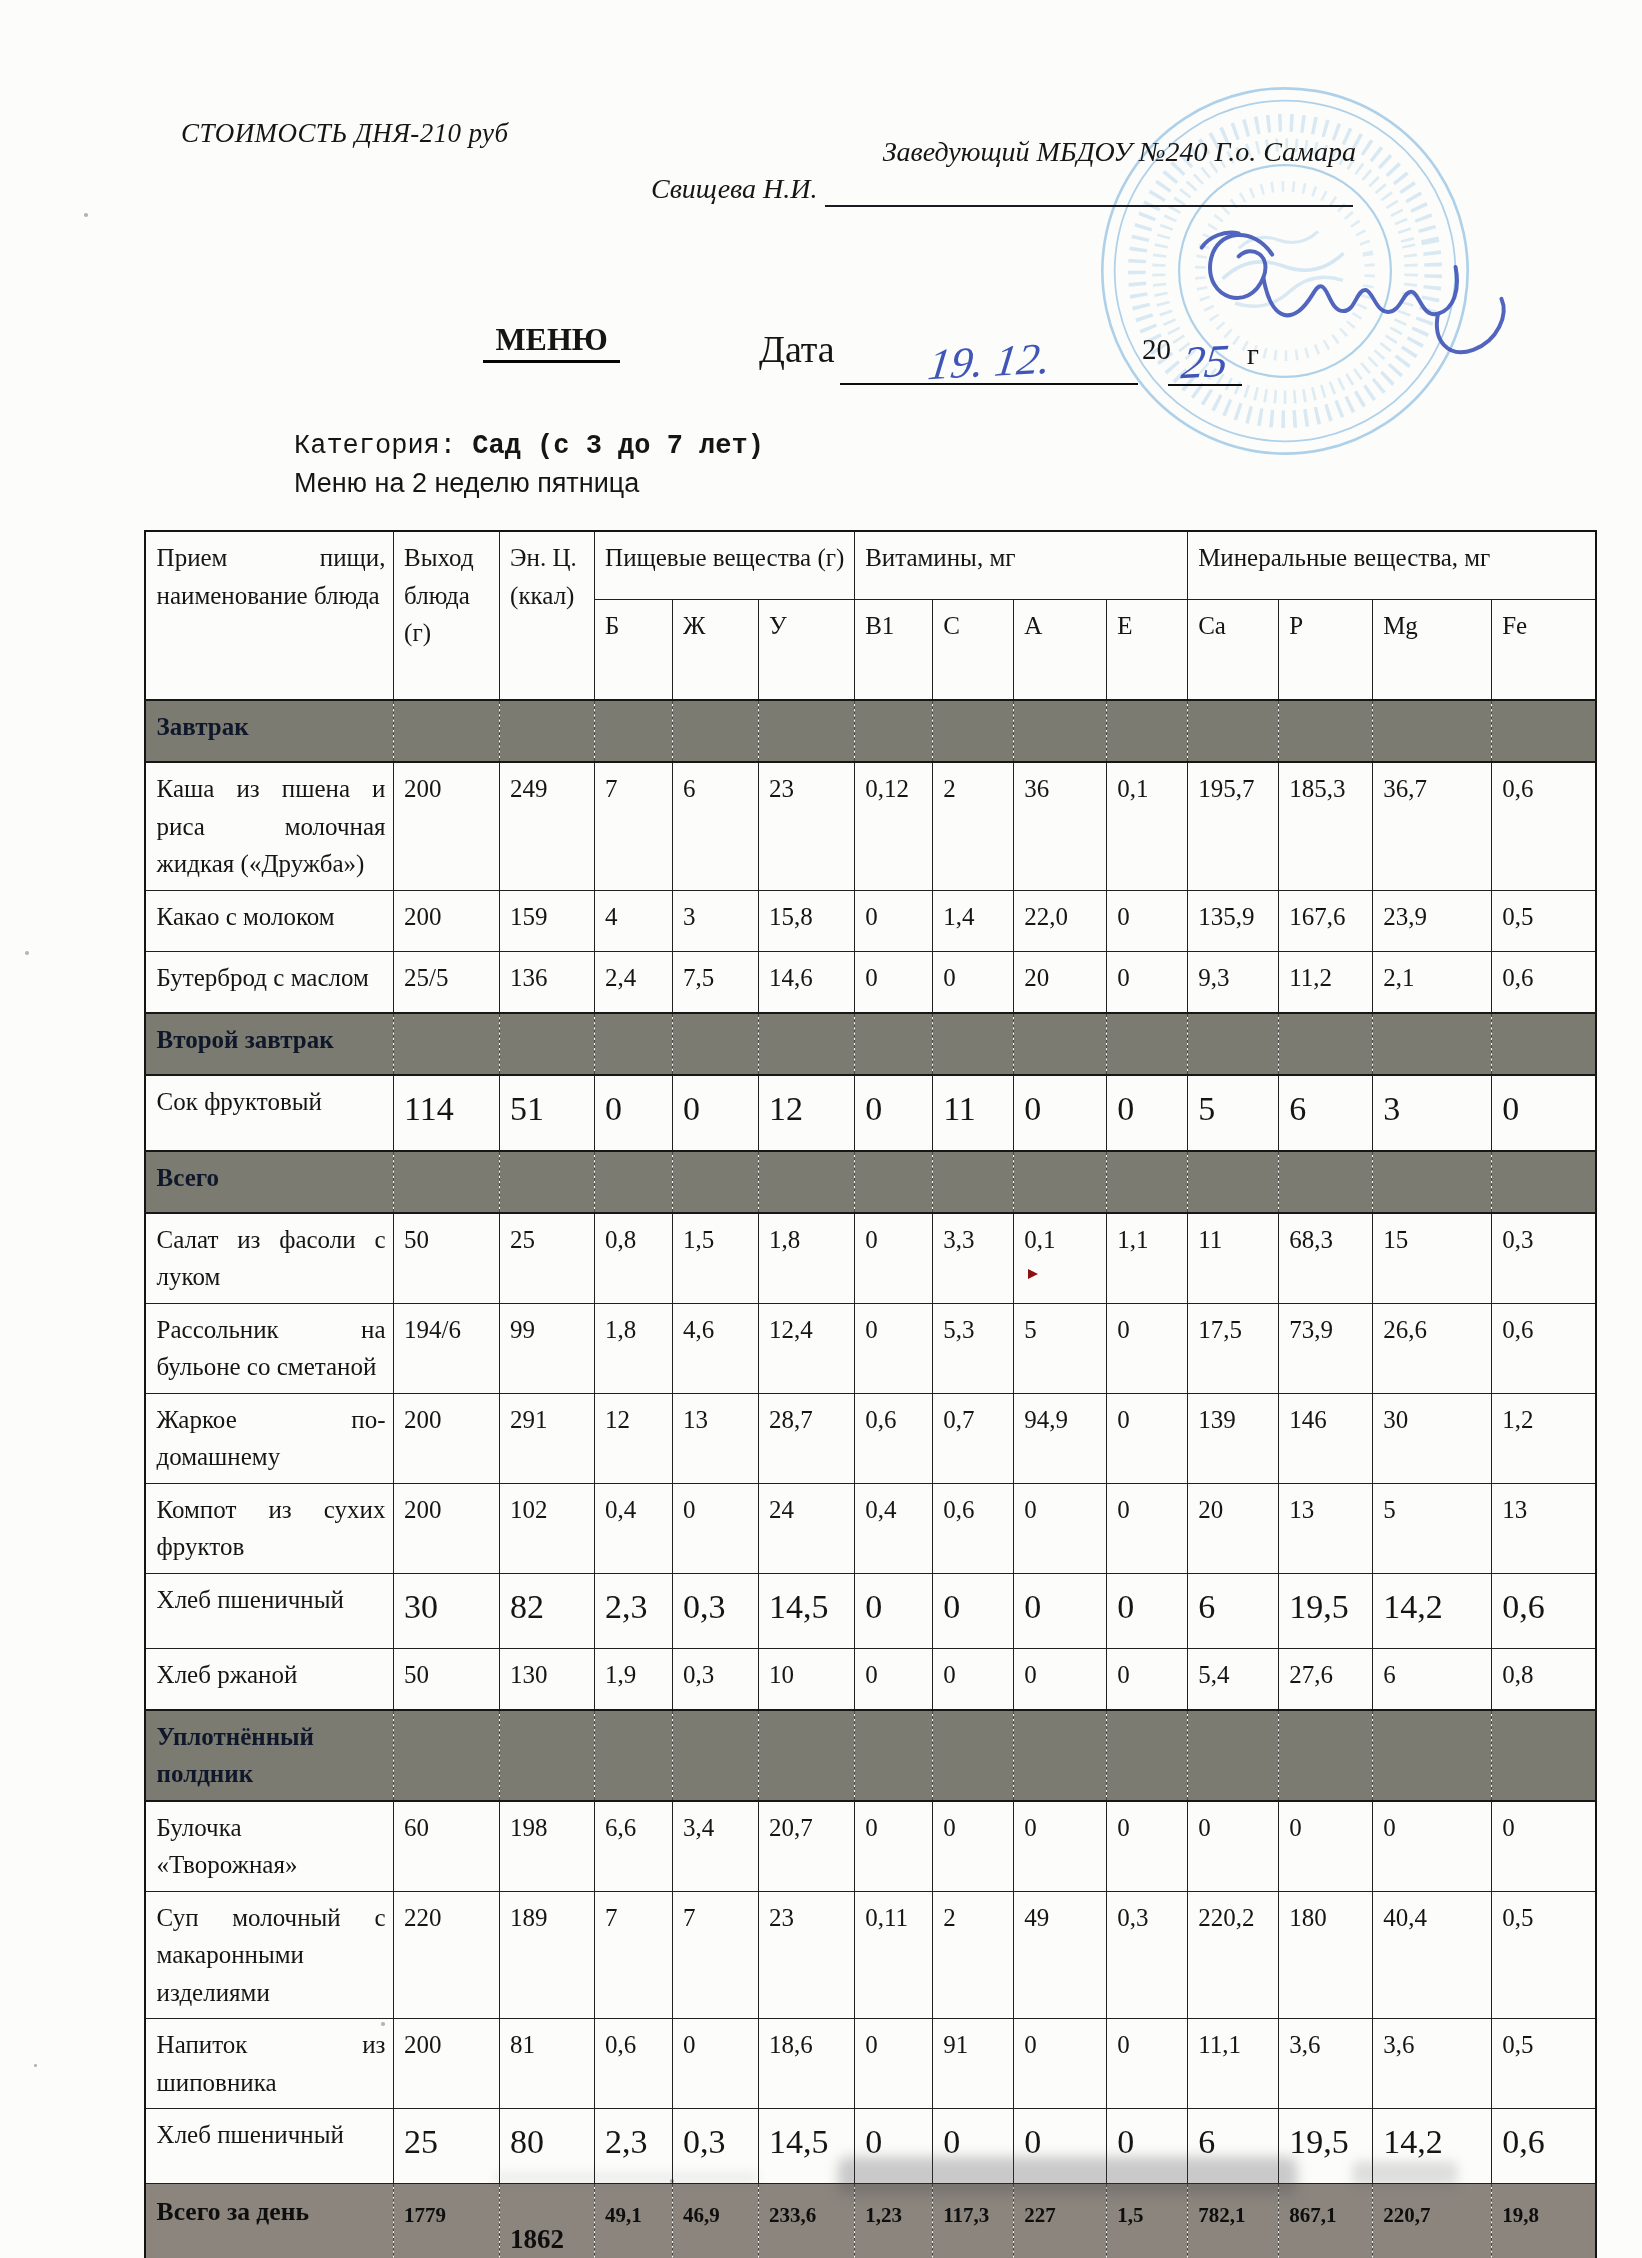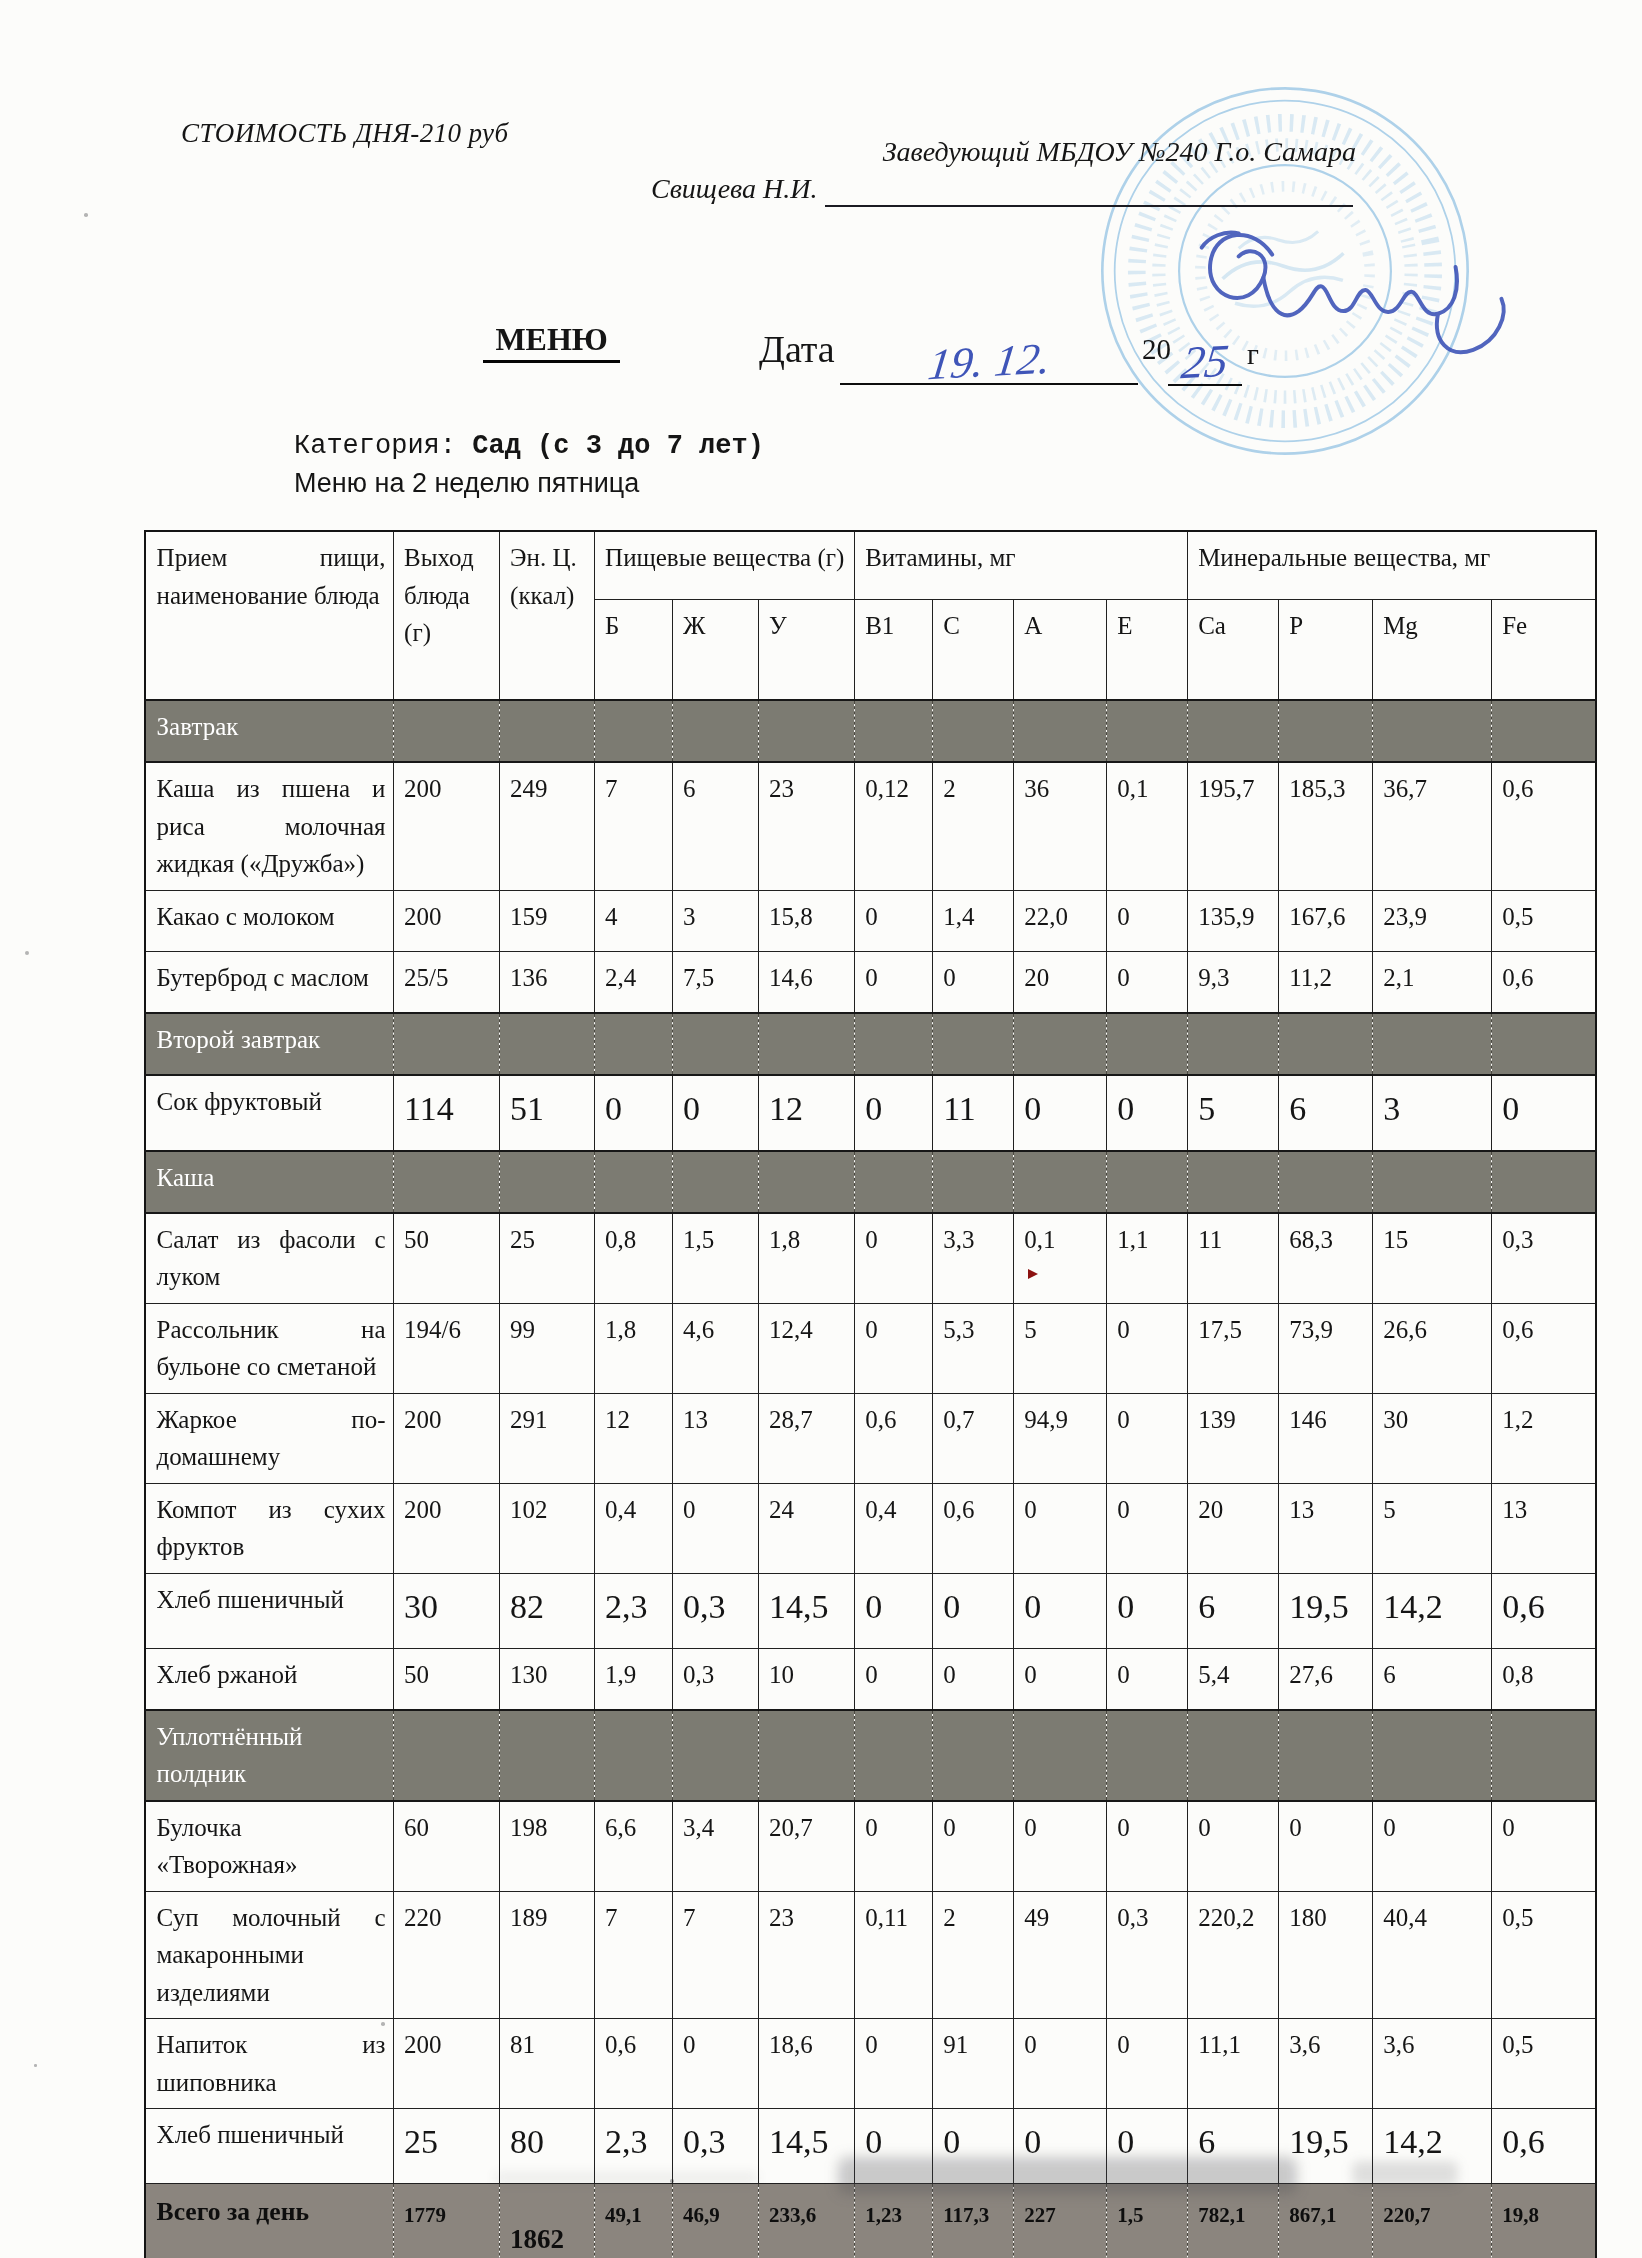--- a/index.html
+++ b/index.html
@@ -36,21 +36,21 @@
     font-size:25px; line-height:1.5;
   }
   table.menu{border:2.6px solid #141414;}
   table.menu td{border:1.8px solid #202020; vertical-align:top; padding:7px 7px 7px 10.6px; overflow:hidden;}
   thead td{height:53px;}
   thead tr.subhead td{height:85px;}
   td.justify{text-align:justify; text-align-last:auto;}
   tr.section td{
     background:#7c7b72; border-left:1.8px dashed #4a4840; border-right:1.8px dashed #4a4840;
     border-top:2.6px solid #171717; border-bottom:2.6px solid #171717;
-    font-weight:normal; height:46px; color:#ffffff;
+    font-weight:bold; height:46px; color:#0f172a;
   }
   tr.dish td{height:46px;}
   tr.dish td.dish{text-align:justify;}
   tr.big td{font-size:34px; height:60px;}
   tr.big td.dish{font-size:25px;}
   tr.total td{
     background:#8b857e; border-left:1.8px dashed #4a4840; border-right:1.8px dashed #4a4840;
     font-weight:bold; font-size:21px; height:64px; padding-top:16px; color:#0e0e0e;
   }
   tr.total td.dish{font-size:25.6px; padding-top:8.8px;}
@@ -249,21 +249,21 @@
           <td>0</td>
           <td>11</td>
           <td>0</td>
           <td>0</td>
           <td>5</td>
           <td>6</td>
           <td>3</td>
           <td>0</td>
         </tr>
         <tr class="section">
-          <td>Каша</td>
+          <td>Всего</td>
           <td></td>
           <td></td>
           <td></td>
           <td></td>
           <td></td>
           <td></td>
           <td></td>
           <td></td>
           <td></td>
           <td></td>

